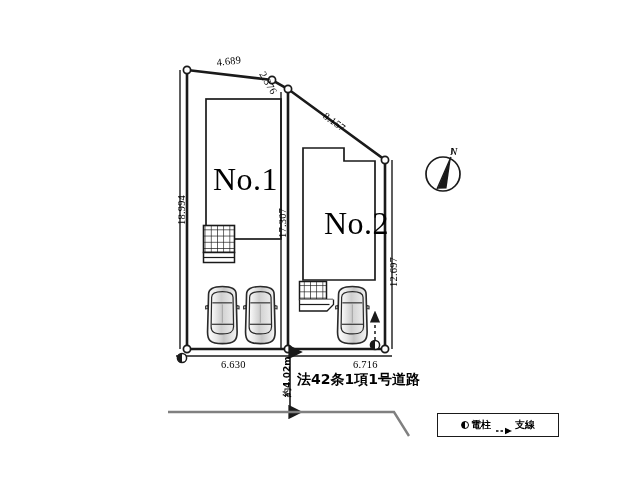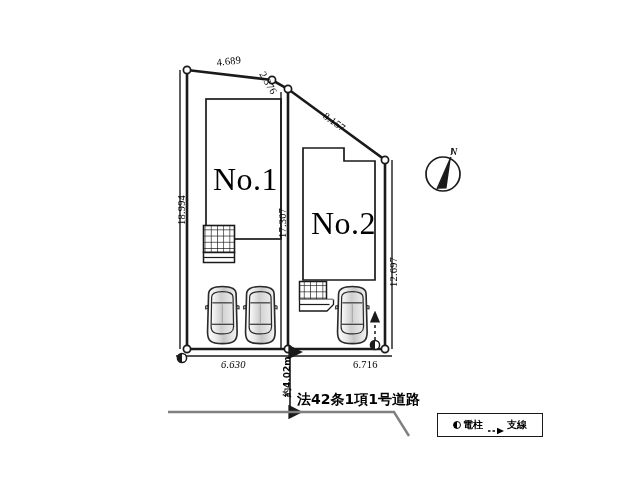--- a/index.html
+++ b/index.html
@@ -62,21 +62,21 @@
   }
   .compass-n {
     font-size: 11px;
     font-style: italic;
     font-family: "Liberation Serif", "DejaVu Serif", serif;
   }
   #legend-box {
     position: absolute;
     left: 437px;
     top: 413px;
-    width: 106px;
+    width: 122px;
     height: 24px;
     border: 1px solid #1a1a1a;
     background: #ffffff;
     box-sizing: border-box;
     display: flex;
     align-items: center;
     justify-content: center;
     gap: 5px;
   }
   .legend-item {
@@ -258,41 +258,41 @@
     <g>
       <circle cx="443" cy="174" r="17" fill="#ffffff" stroke="#1a1a1a" stroke-width="1.7"></circle>
       <path d="M437 189 L451 157" stroke="#1a1a1a" stroke-width="1.4"></path>
       <path d="M451 157 L446.5 188.5 L437.5 188.8 Z" fill="#1a1a1a"></path>
       <path d="M452 154 L452 148" stroke="#1a1a1a" stroke-width="1.3"></path>
     </g>
 
   </svg>
 
   <div class="lbl lot-name" style="left:213px; top:163px;">No.1</div>
-  <div class="lbl lot-name" style="left:311px; top:207px;text-align:right;">No.2</div>
+  <div class="lbl lot-name" style="left:324px; top:207px;text-align:right;">No.2</div>
 
   <div class="lbl dim-txt" style="left:216px; top:58px; transform:rotate(-6.5deg); transform-origin:left top;">4.689</div>
 
   <div class="lbl dim-txt" style="left:266px; top:70px; transform:rotate(60deg); transform-origin:left top;">2.376</div>
 
   <div class="lbl dim-txt" style="left:327px; top:111px; transform:rotate(36deg); transform-origin:left top;">8.157</div>
 
   <div class="lbl dim-txt rot-ccw" style="left:177px; top:225px;">18.994</div>
 
   <div class="lbl dim-txt rot-ccw" style="left:278px; top:238px;">17.307</div>
 
   <div class="lbl dim-txt rot-ccw" style="left:389px; top:287px;">12.697</div>
 
-  <div class="lbl dim-txt" style="left:221px; top:360px;font-style:italic;">6.630</div>
+  <div class="lbl dim-txt" style="left:221px; top:360px;">6.630</div>
 
   <div class="lbl dim-txt" style="left:324px; top:360px;padding-left:29px;">6.716</div>
 
   <div class="lbl jp-small rot-ccw" style="left:283px; top:397px;">約4.02m</div>
 
-  <div class="lbl jp" style="left:297px; top:392px;">法42条1項1号道路</div>
+  <div class="lbl jp" style="left:297px; top:372px;">法42条1項1号道路</div>
 
   <div class="lbl compass-n" style="left:450px; top:146px;">N</div>
 
   <div id="legend-box">
     <span class="legend-item">
       <span class="pole-glyph"></span>
       <span class="legend-txt">電柱</span>
     </span>
     <span class="legend-item">
       <span class="wire-glyph">

